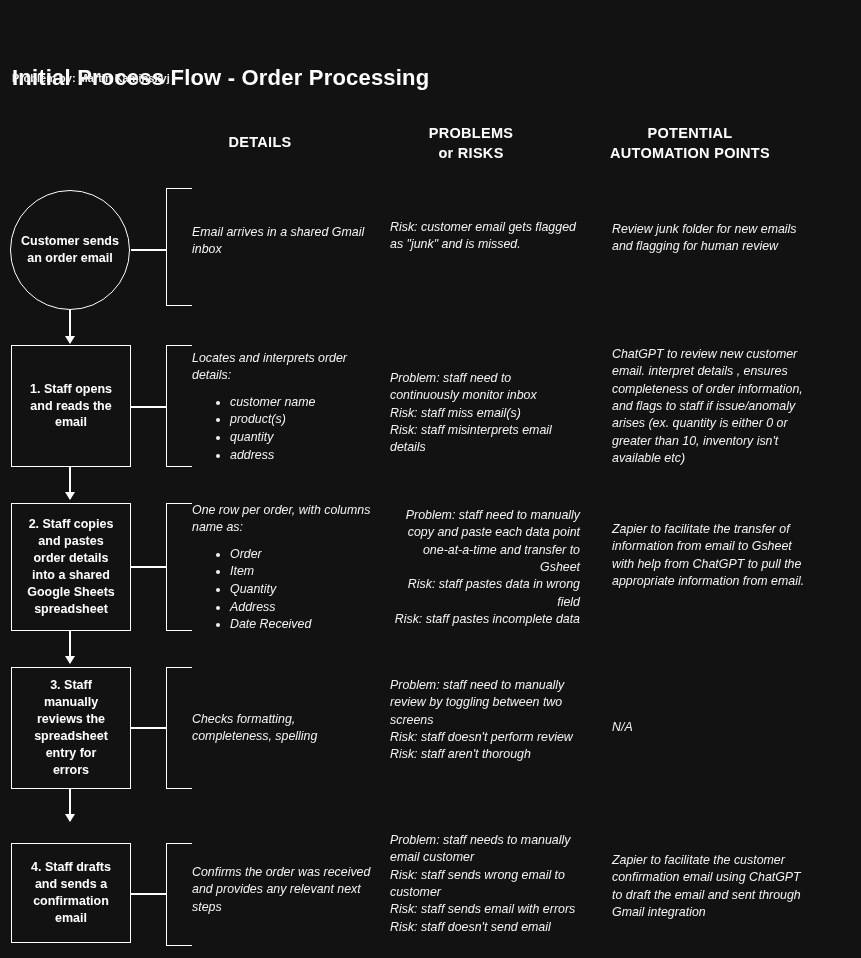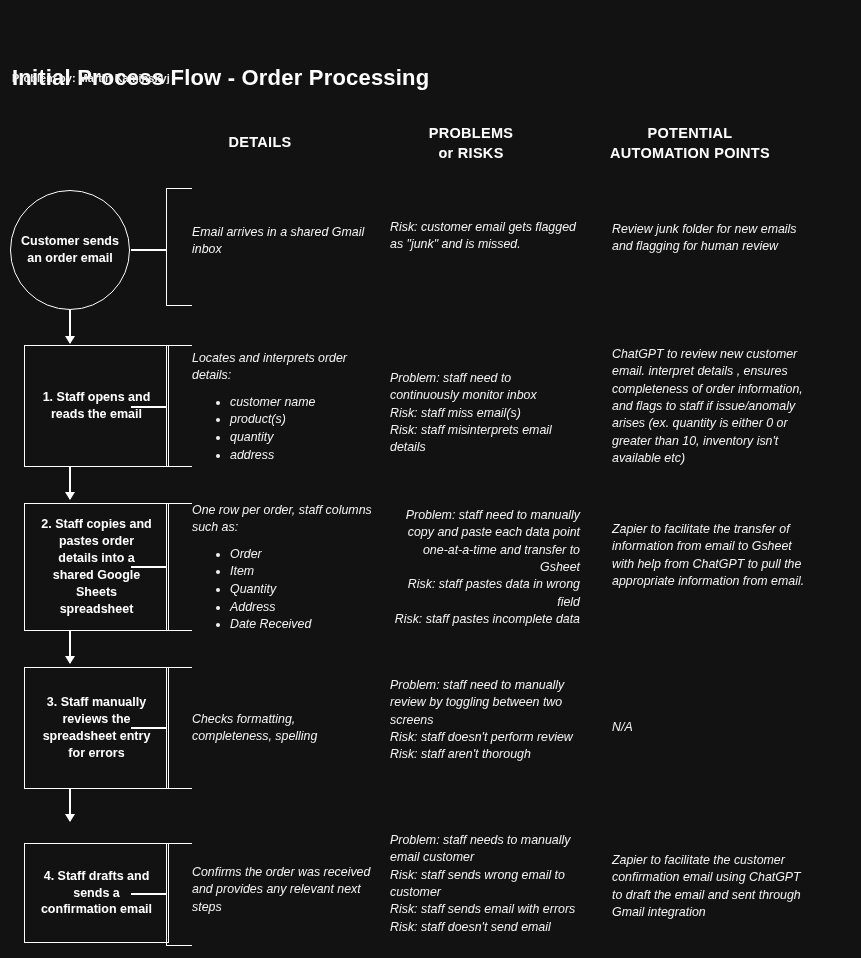--- a/index.html
+++ b/index.html
@@ -51,34 +51,34 @@
     letter-spacing: 0.3px;
     color: #ffffff;
   }
   .col-head.details   { left: 192px; top: 133px; width: 136px; }
   .col-head.problems  { left: 386px; top: 124px; width: 170px; }
   .col-head.automation{ left: 590px; top: 124px; width: 200px; }
 
   
   .node {
     position: absolute;
-    left: 24px;
+    left: 11px;
     box-sizing: border-box;
     border: 1.6px solid #ffffff;
     background: #121212;
     display: flex;
     align-items: center;
     justify-content: center;
     text-align: center;
     font-size: 12.5px;
     font-weight: bold;
     line-height: 1.35;
     color: #ffffff;
     padding: 4px 15px;
-    width: 145px;
+    width: 120px;
   }
   .node.oval {
     border-radius: 50%;
     left: 10px;
     width: 120px;
     height: 120px;
     padding: 4px;
   }
 
   
@@ -206,21 +206,21 @@
   </div>
 
   <div class="node" style="top:503px; height:128px;">
     <span>2. Staff copies and pastes order details into a shared Google Sheets spreadsheet</span>
   </div>
   <div class="flow-arrow" style="top:631px; height:32px;"></div>
   <div class="bracket-stub" style="top:566px;"></div>
   <div class="bracket" style="top:503px; height:128px;"></div>
 
   <div class="cell details" style="top:502px;">
-    <div class="lead">One row per order, staff columns such as:</div>
+    <div class="lead">One row per order, with columns name as:</div>
     <ul>
       <li>Order</li>
       <li>Item</li>
       <li>Quantity</li>
       <li>Address</li>
       <li>Date Received</li>
     </ul>
   </div>
   <div class="cell problems" style="top:507px;text-align:right;">
     <div class="body">Problem: staff need to manually copy and paste each data point one-at-a-time and transfer to Gsheet

